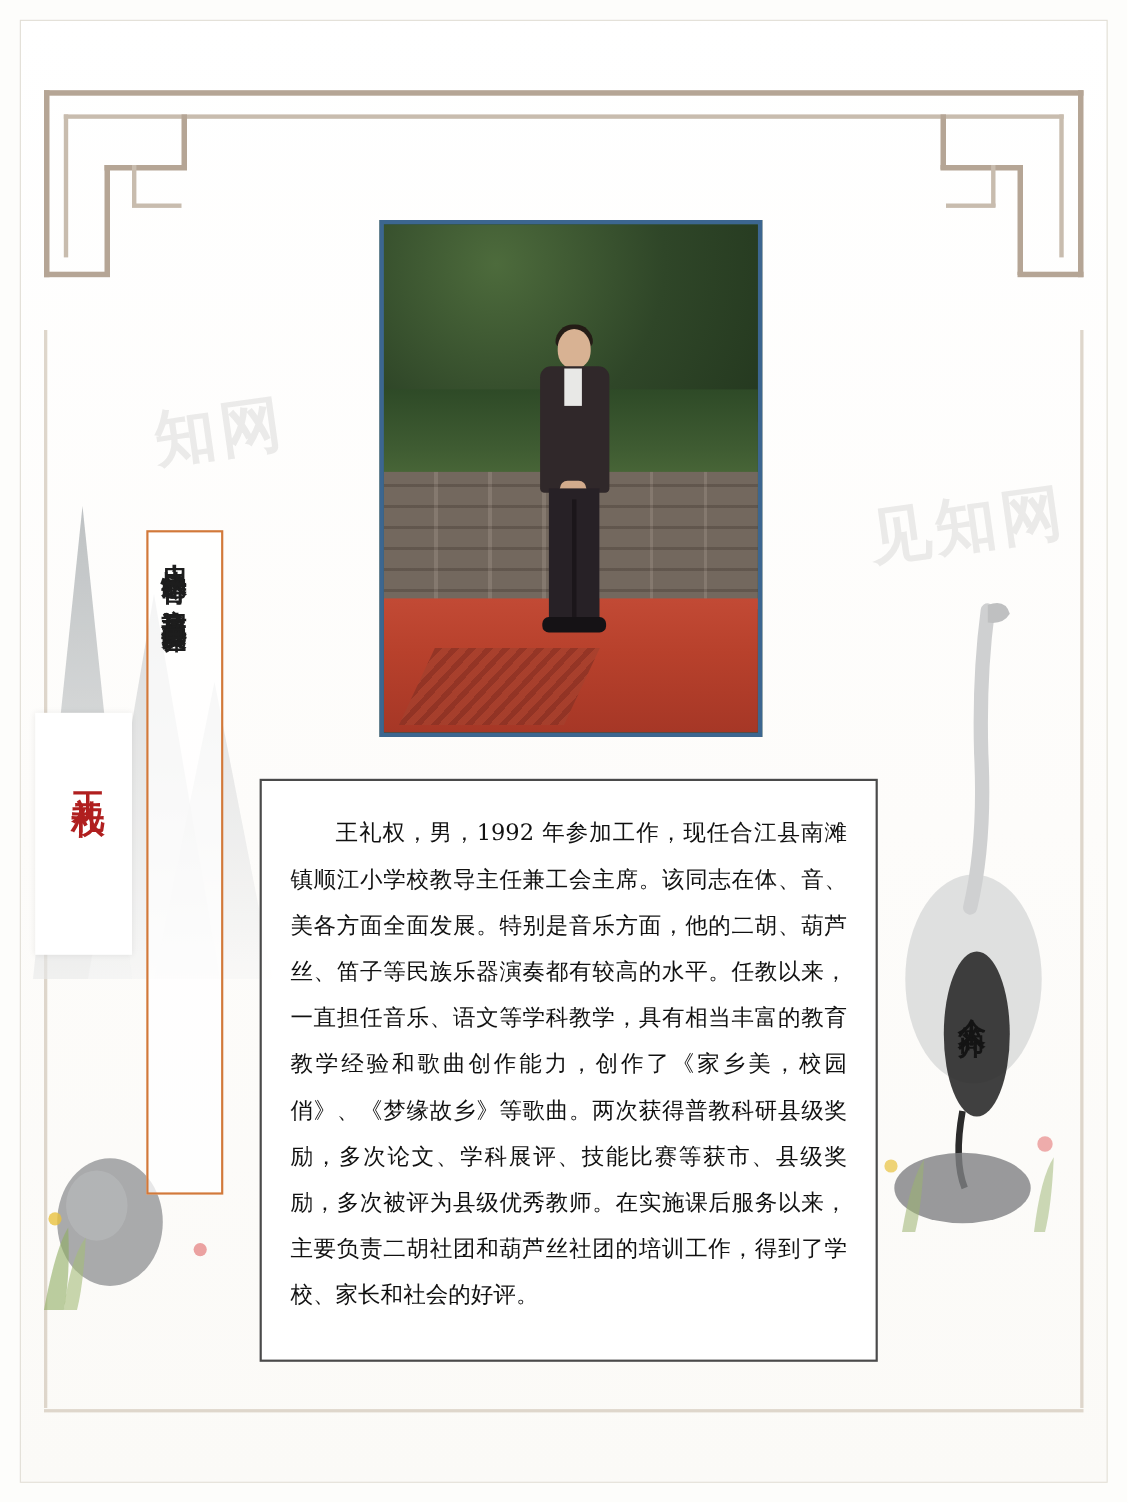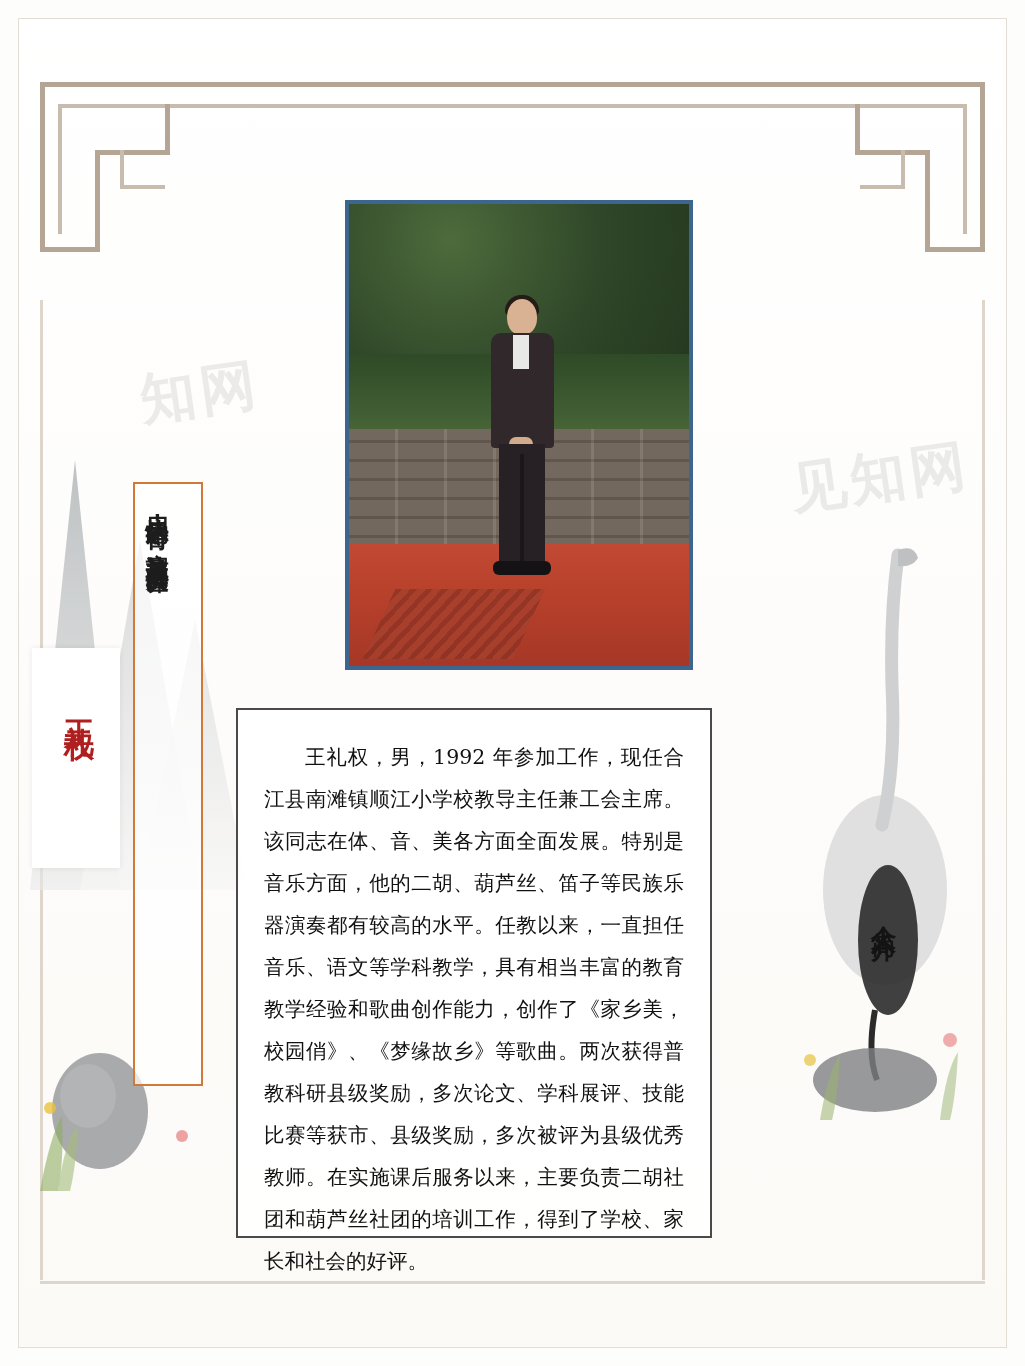--- a/index.html
+++ b/index.html
@@ -180,21 +180,21 @@
     font-weight: bold;
     letter-spacing: 6px;
     margin: 48px 0 0 26px;
   }
 
   
   .bio-box {
     position: absolute;
     left: 236px;
     top: 708px;
-    width: 476px;
+    width: 562px;
     height: 530px;
     border: 2px solid #4a4a4a;
     background: rgba(255,255,255,.88);
     box-sizing: border-box;
     padding: 26px 26px 20px 26px;
   }
   .bio-text {
     font-family: "DejaVu Serif", "Liberation Serif", serif;
     font-size: 20.5px;
     line-height: 42px;

